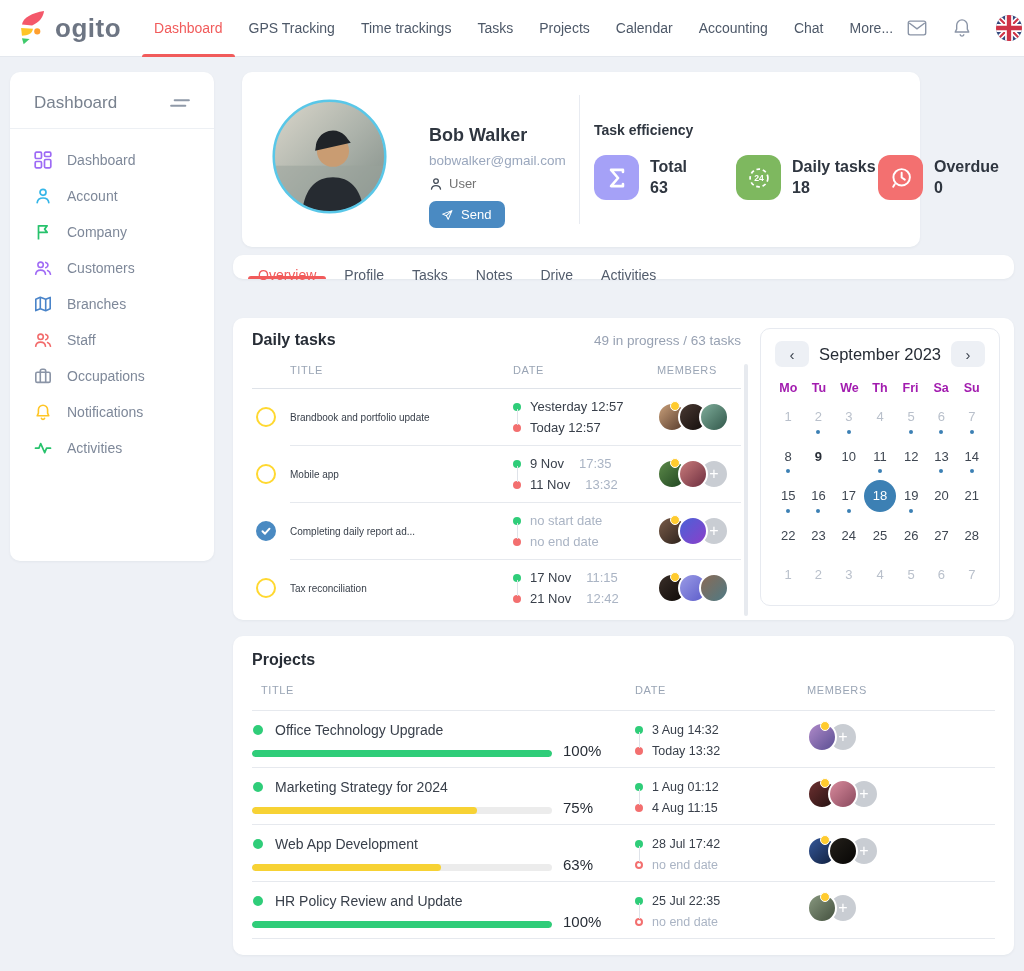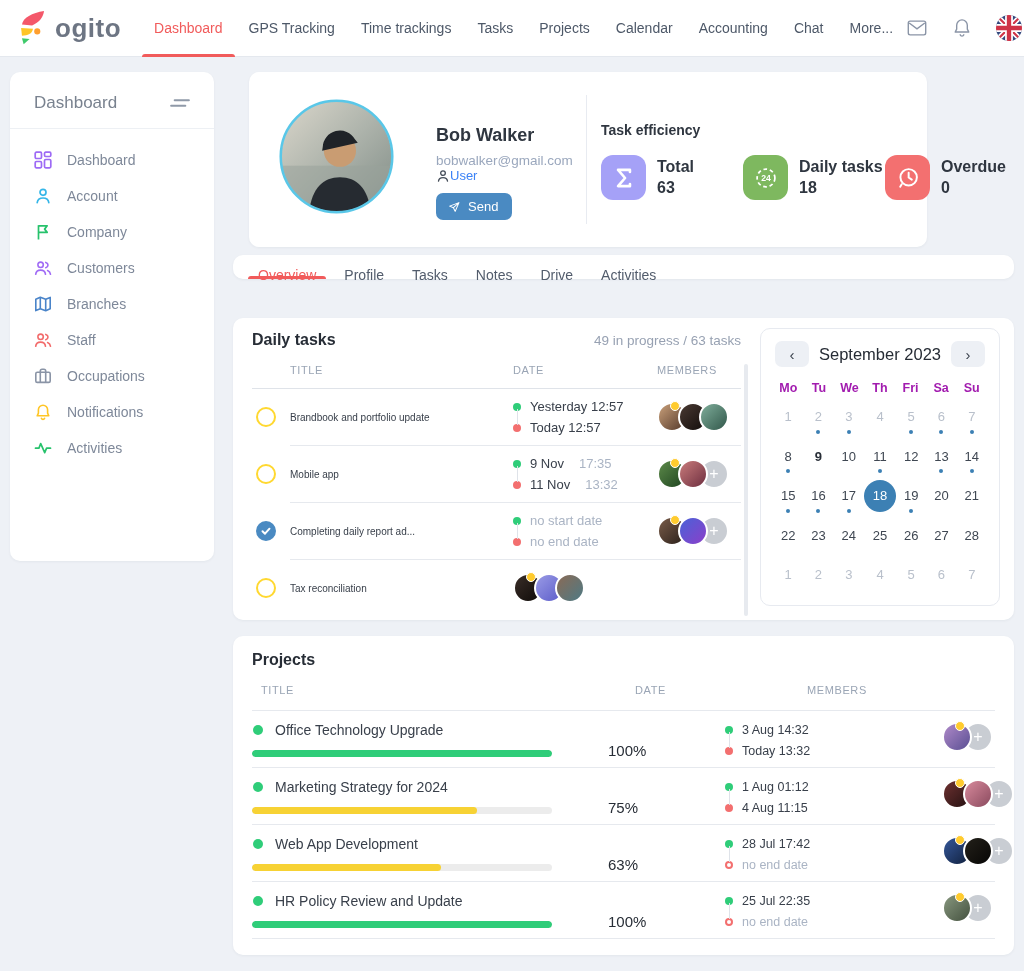--- a/index.html
+++ b/index.html
@@ -25,26 +25,26 @@
   .side-title { font-size:17px; color:#79828f; }
   .side-toggle { width:24px; height:16px; cursor:pointer; }
   .side-sep { height:1px; background:#edf0f4; }
   .side-list { padding:13px 0; }
   .side-item { display:flex; align-items:center; gap:15px; padding:9px 24px; cursor:pointer; }
   .side-icon { width:18px; height:18px; flex:0 0 18px; }
   .side-icon svg { width:18px; height:18px; display:block; }
   .side-label { font-size:14px; color:#7e8899; }
 
   
-  .profile-card { left:249px; top:72px; width:678px; height:175px; }
+  .profile-card { left:242px; top:72px; width:678px; height:175px; }
   .bigavatar { position:absolute; left:30px; top:27px; width:115px; height:115px; }
   .pinfo { position:absolute; left:187px; top:53px; }
   .pname { font-size:18px; font-weight:700; color:#2f3640; }
   .pemail { font-size:13.5px; color:#9aa7bd; margin-top:7px; }
-  .prole { display:flex; align-items:center; font-size:13px; color:#3b82f6; }
+  .prole { display:flex; align-items:center; gap:6px; font-size:13px; color:#737373; margin-top:8px; }
   .prole svg { width:14px; height:14px; color:#454d59; }
   .send-btn { margin-top:10px; display:inline-flex; align-items:center; gap:7px; background:#4a8ac2; color:#fff; font-size:13px; border:none; border-radius:7px; padding:6px 14px 6px 11px; cursor:pointer; font-family:inherit; }
   .send-btn svg { width:14px; height:14px; }
   .vsep { position:absolute; left:337px; top:23px; bottom:23px; width:1px; background:#e8ebf1; }
   .eff { position:absolute; left:352px; top:50px; }
   .eff-title { font-size:14px; font-weight:700; color:#2f3640; }
   .eff-stats { display:flex; margin-top:17px; }
   .stat { display:flex; align-items:center; gap:11px; width:142px; }
   .stat-ic { width:45px; height:45px; border-radius:12px; display:flex; align-items:center; justify-content:center; }
   .stat-ic svg { width:26px; height:26px; }
@@ -113,21 +113,21 @@
   .projects-card { left:233px; top:636px; width:781px; height:319px; }
   .pj-title { position:absolute; left:19px; top:15px; }
   .pj-table { position:absolute; left:19px; right:19px; top:48px; }
   .pj-row { display:grid; grid-template-columns:311px 65px 175px auto; }
   .pj-head-row { height:26px; }
   .pj-col-h { font-size:11px; letter-spacing:.6px; color:#9aa5b5; }
   .pj-col-h.t { padding-left:9px; }
   .pj-col-h.d { padding-left:7px; }
   .pj-col-h.m { padding-left:4px; }
   .pj-div { height:1px; background:#e6e9ee; }
-  .proj-row { height:56px; align-items:start;gap:45px; }
+  .proj-row { height:56px; align-items:start; }
   .pj-a { padding-top:11px; }
   .pj-titleline { display:flex; align-items:center; gap:12px; padding-left:1px; }
   .pj-bullet { width:10px; height:10px; border-radius:50%; background:#2fcd79; flex:0 0 10px; }
   .pj-name { font-size:14px; color:#39404b; }
   .pj-bar { margin-top:12px; width:300px; height:7px; border-radius:4px; background:#ececec; overflow:hidden; }
   .pj-fill { height:7px; border-radius:4px; }
   .pj-pct { align-self:end; padding-bottom:8px; font-size:15px; color:#272d36; }
   .pj-date { padding-top:8px; padding-left:7px; }
   .pj-date .dtext { font-size:12.5px; }
   .pj-members { padding-top:11px; padding-left:4px; }
@@ -457,20 +457,32 @@
             <i class="mbadge"></i>
           </span>
           <span class="mav" style="background: linear-gradient(135deg, rgb(74, 98, 216), rgb(139, 63, 201));"></span>
           <span class="mplus">+</span>
         </div>
       </div>
       <div class="dt-div indent"></div>
       <div class="dt-row task-row">
         <span class="chk"></span>
         <span class="task-title">Tax reconciliation</span>
+        <div class="date-pair">
+          <div class="date-line">
+            <span class="ddot start"></span>
+            <span class="dtext">17 Nov</span>
+            <span class="dtime">11:15</span>
+          </div>
+          <div class="date-line">
+            <span class="ddot end"></span>
+            <span class="dtext">21 Nov</span>
+            <span class="dtime">12:42</span>
+          </div>
+        </div>
         <div class="mstack">
           <span class="mav" style="background: linear-gradient(135deg, rgb(58, 46, 40), rgb(14, 10, 8));">
             <i class="mbadge"></i>
           </span>
           <span class="mav" style="background: linear-gradient(135deg, rgb(154, 155, 230), rgb(92, 92, 201));"></span>
           <span class="mav" style="background: linear-gradient(135deg, rgb(138, 106, 85), rgb(78, 122, 133));"></span>
         </div>
       </div>
     </div>
   <div class="dt-scroll"></div>

